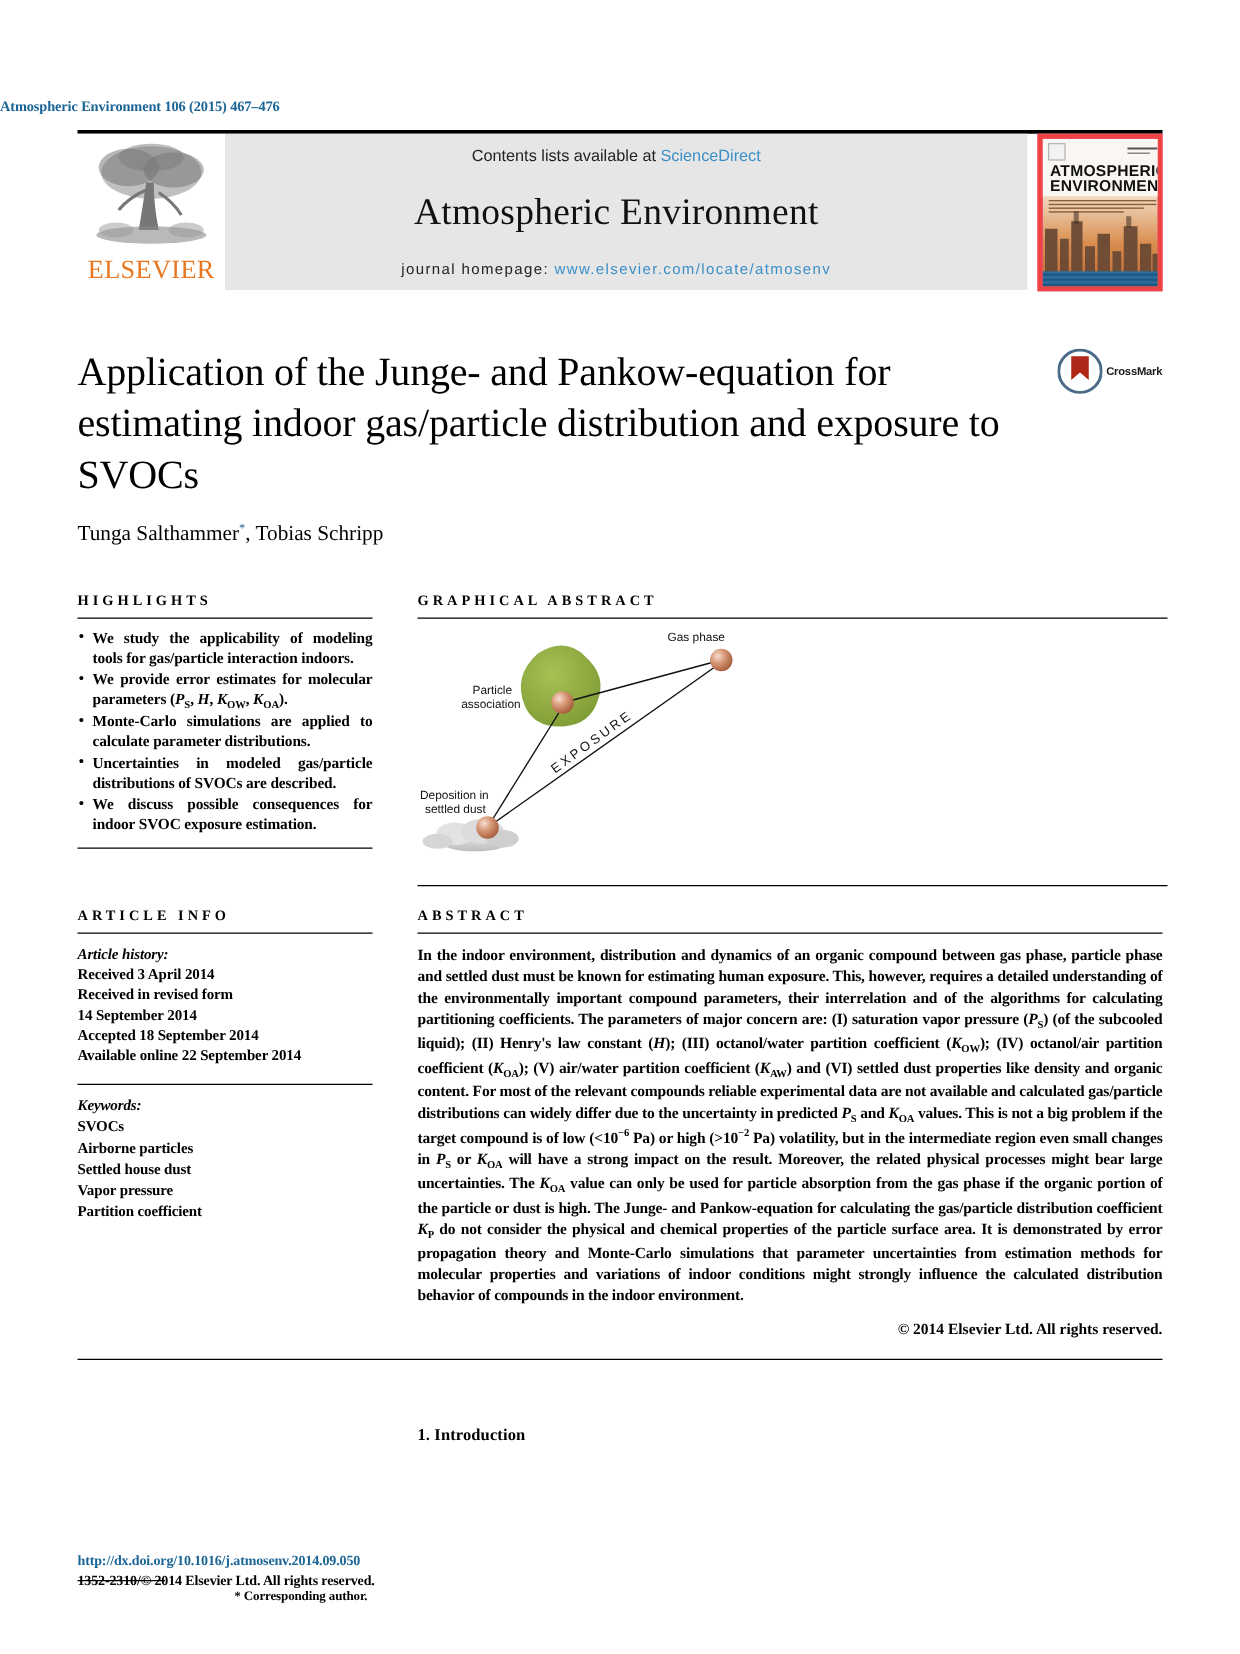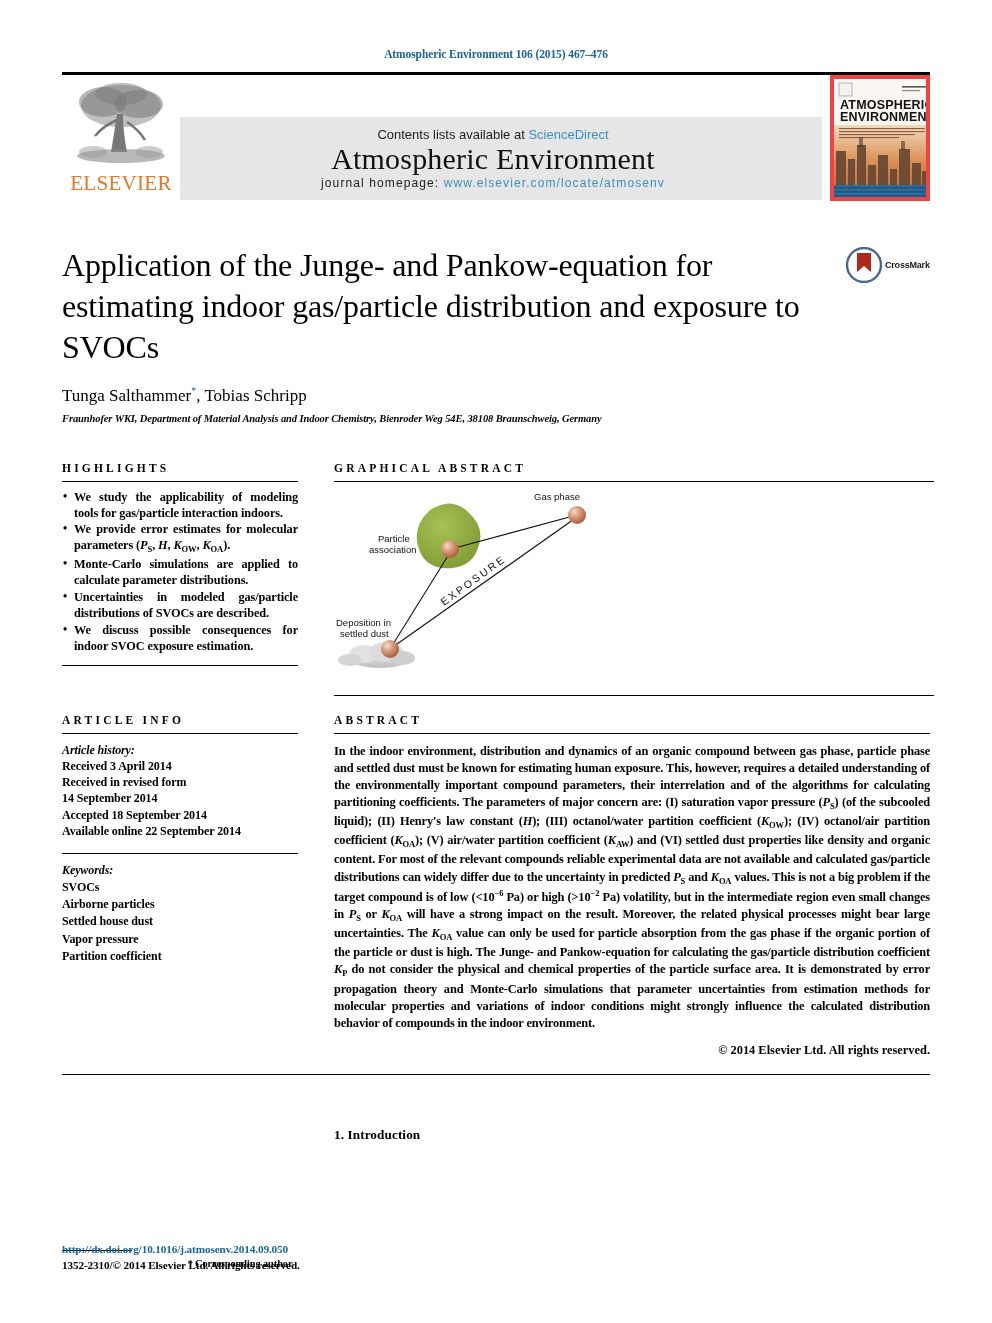--- a/index.html
+++ b/index.html
@@ -11,27 +11,27 @@
     font-family: "Liberation Serif", serif;
     color: #000;
     position: relative;
     overflow: hidden;
   }
 
   .page { position: relative; width: 992px; height: 1323px; padding: 0; }
 
   
   .runhead {
-    text-align: center;
+    text-align: left;
     color: #1a6496;
     font-family: "Liberation Serif", serif;
     font-weight: bold;
     font-size: 11.5px;
     letter-spacing: -0.1px;
-    padding-top: 48px;
+    padding-top: 80px;
   }
 
   
   .masthead {
     margin: 12px 62px 0 62px;
     border-top: 3px solid #000;
     display: flex;
     align-items: stretch;
     height: 128px;
   }
@@ -55,21 +55,20 @@
     margin-top: 1px;
   }
   .masthead-center {
     flex: 1 1 auto;
     background: #e6e6e6;
     display: flex;
     flex-direction: column;
     align-items: center;
     justify-content: space-between;
     padding: 10px 16px 10px 0;
-    margin-top: 42px;
   }
   .contents-line {
     font-family: "Liberation Sans", sans-serif;
     font-size: 13px;
     color: #222;
   }
   .contents-line .sd { color: #3a8fc8; }
   .journal-title {
     font-family: "Liberation Serif", serif;
     font-size: 30px;
@@ -353,21 +352,20 @@
           <rect x="0" y="116" width="98" height="1.6"></rect>
           <rect x="0" y="120" width="98" height="1.6"></rect>
         </g>
       </svg>
     </div>
   </div>
 
   <div class="title-block">
     <h1 class="paper-title">Application of the Junge- and Pankow-equation for estimating indoor gas/particle distribution and exposure to SVOCs</h1>
     <div class="authors"><span>Tunga Salthammer</span><sup>*</sup><span>, Tobias Schripp</span></div>
-    <div class="affiliation">Fraunhofer WKI, Department of Material Analysis and Indoor Chemistry, Bienroder Weg 54E, 38108 Braunschweig, Germany</div>
 
     <div class="crossmark">
       <svg width="36" height="36" viewBox="0 0 36 36">
         <circle cx="18" cy="18" r="17" fill="#ffffff" stroke="#4a6a8a" stroke-width="2.4"></circle>
         <path d="M11 6 h14 v19 l-7 -6 l-7 6 z" fill="#b0281a"></path>
       </svg>
       <span class="cm-label">CrossMark</span>
     </div>
   </div>
 

